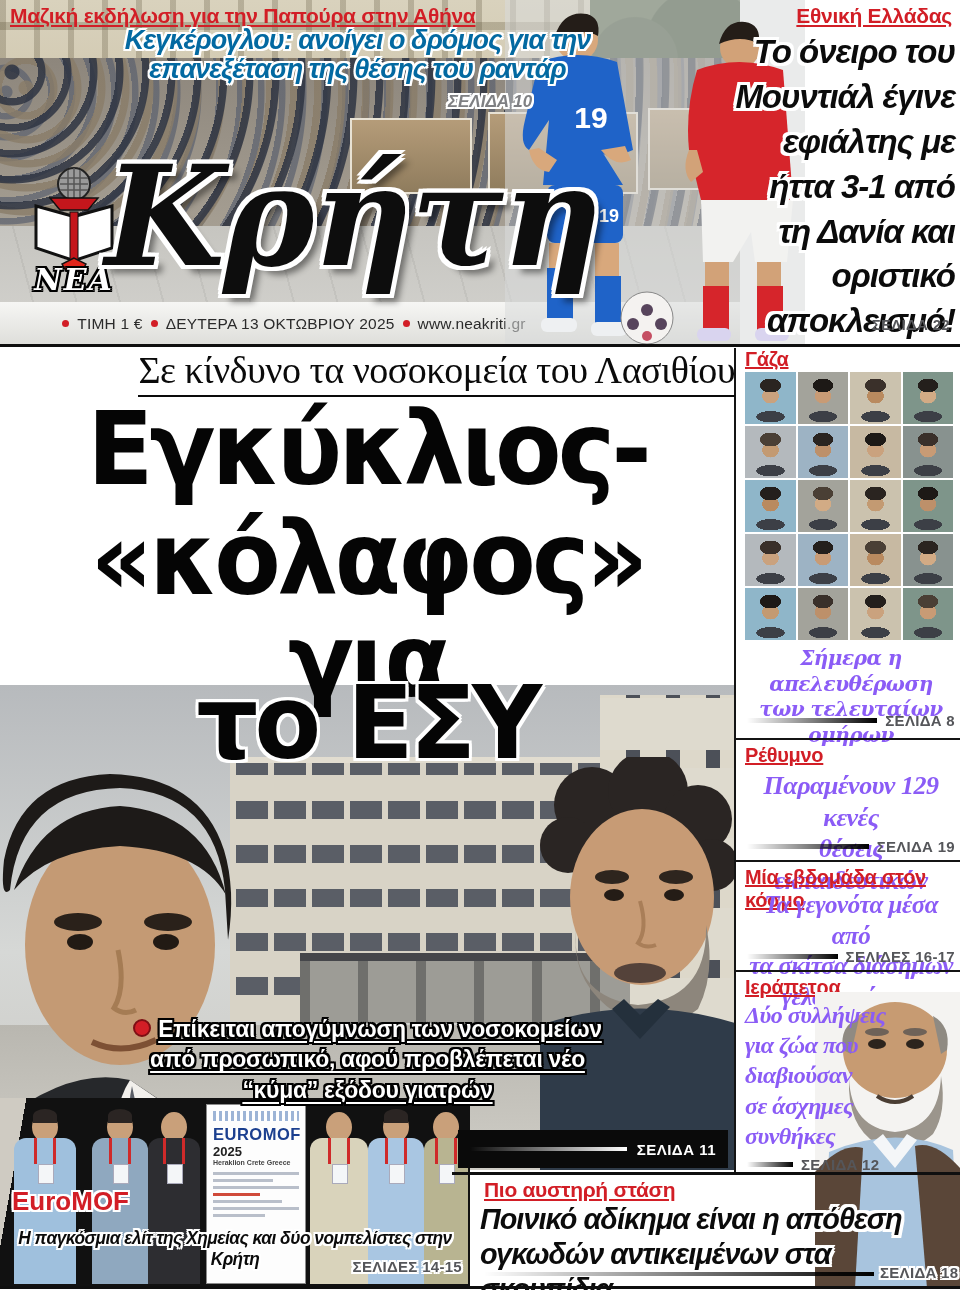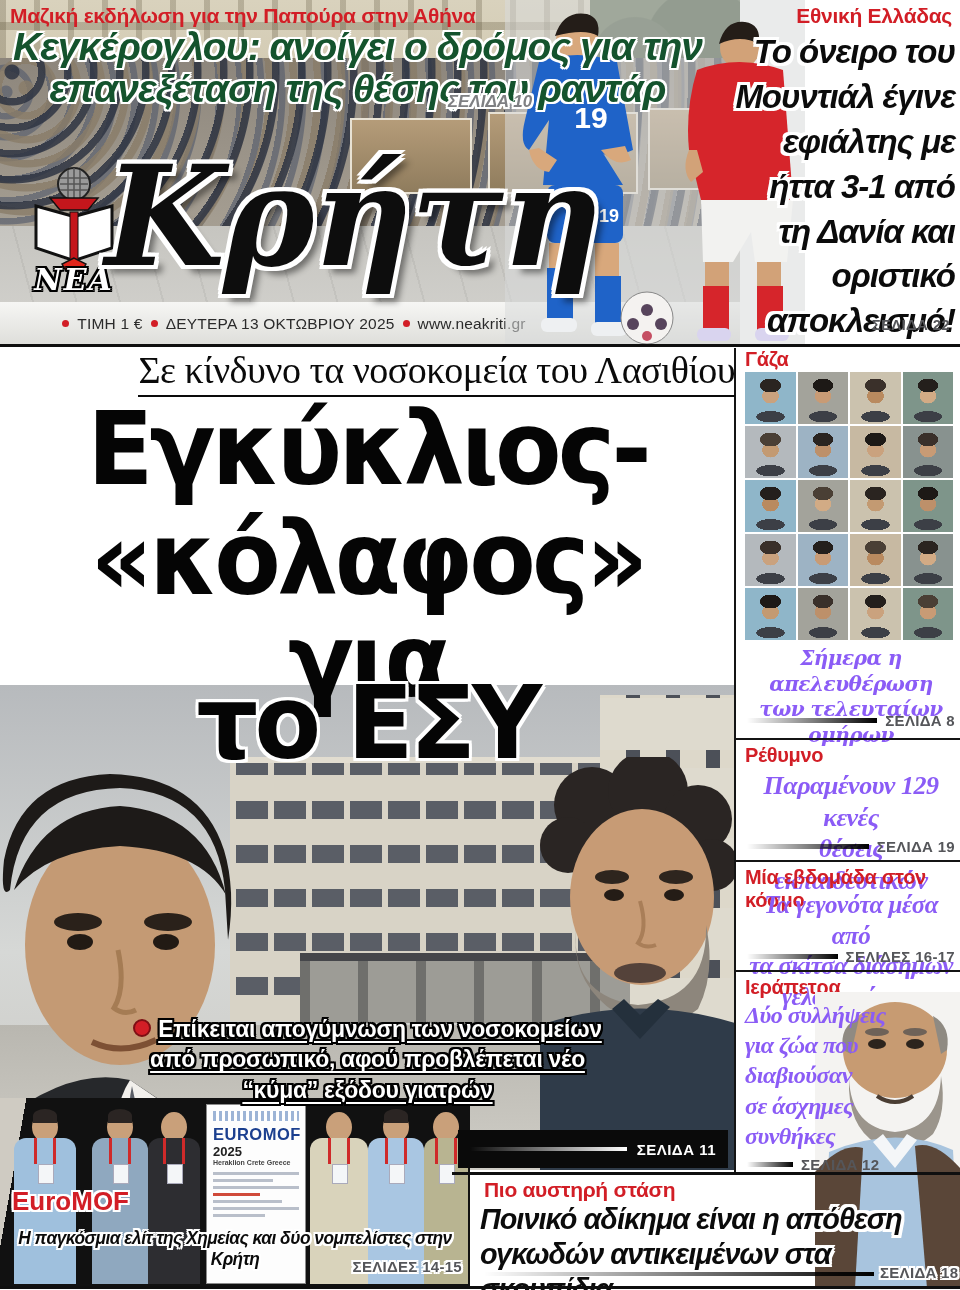--- a/index.html
+++ b/index.html
@@ -4,21 +4,21 @@
 <style>
   html,body{margin:0;padding:0;background:#777;}
   #page{position:relative;width:960px;height:1290px;margin:0 auto;background:#fff;overflow:hidden;
         font-family:"Liberation Sans",sans-serif;color:#111;}
   .abs{position:absolute;}
   
   .ow{text-shadow:-2px -2px 0 #fff,0 -2px 0 #fff,2px -2px 0 #fff,-2px 0 0 #fff,2px 0 0 #fff,-2px 2px 0 #fff,0 2px 0 #fff,2px 2px 0 #fff;}
   .ow3{text-shadow:-3px -3px 0 #fff,0 -3px 0 #fff,3px -3px 0 #fff,-3px 0 0 #fff,3px 0 0 #fff,-3px 3px 0 #fff,0 3px 0 #fff,3px 3px 0 #fff;}
   .ob{text-shadow:-2px -2px 0 #000,0 -2px 0 #000,2px -2px 0 #000,-2px 0 0 #000,2px 0 0 #000,-2px 2px 0 #000,0 2px 0 #000,2px 2px 0 #000;}
   
-  .kicker{font-weight:bold;font-size:20px;color:#d21e26;letter-spacing:-0.3px;}
+  .kicker{font-weight:bold;font-size:20px;color:#d21e26;letter-spacing:-0.3px;text-decoration:underline;}
   .pgray{color:#55565a;font-weight:bold;font-size:15px;letter-spacing:0.3px;}
   .plrow{display:flex;align-items:center;}
   .plbar{flex:1;height:5px;background:linear-gradient(to right,rgba(0,0,0,0),#000);margin-right:8px;}
   
   .protest{left:0;top:0;width:740px;height:345px;background:#c9c8c3;overflow:hidden;}
   .bldg{position:absolute;left:0;top:0;width:100%;height:118px;
     background:
       repeating-linear-gradient(90deg,rgba(92,82,58,.28) 0 6px,rgba(0,0,0,0) 6px 34px),
       linear-gradient(rgba(116,106,80,.35),rgba(116,106,80,.35)) 0 22px/100% 8px no-repeat,
       linear-gradient(#d9d2bd,#cfc6ad);}
@@ -30,21 +30,21 @@
       repeating-radial-gradient(circle at 12px 14px,rgba(46,52,66,.85) 0 7px,rgba(0,0,0,0) 8px 26px),
       repeating-radial-gradient(circle at 26px 30px,rgba(137,124,104,.8) 0 7px,rgba(0,0,0,0) 8px 24px),
       repeating-radial-gradient(circle at 6px 34px,rgba(90,96,110,.7) 0 6px,rgba(0,0,0,0) 7px 21px),
       linear-gradient(#8d867c,#a59e92);}
   .poster{position:absolute;background:linear-gradient(#b59c79,#8f7c5d);border:2px solid #e8e2d4;}
   .pavement{position:absolute;left:0;top:226px;width:100%;height:119px;
     background:repeating-linear-gradient(75deg,rgba(0,0,0,.05) 0 2px,rgba(0,0,0,0) 2px 42px),linear-gradient(#c6c5c0,#d4d3cf);}
   .soccer{left:505px;top:0;width:300px;height:345px;z-index:2;}
   .tl-kicker{left:10px;top:4px;z-index:3;font-size:21px;}
   .tl-headline{left:0;top:26px;width:715px;z-index:3;text-align:center;
-    font-style:italic;font-weight:bold;font-size:39px;line-height:1.08;letter-spacing:-1px;color:#14532d;}
+    font-style:italic;font-weight:bold;font-size:27px;line-height:1.08;letter-spacing:-1px;color:#0369a1;}
   .tl-page{left:448px;top:92px;z-index:3;font-weight:bold;font-style:italic;font-size:17px;color:#7f8083;}
   .tr-kicker{right:8px;top:4px;z-index:3;text-align:right;font-size:21px;}
   .tr-headline{right:5px;top:30px;width:275px;z-index:3;text-align:right;
     font-style:italic;font-weight:bold;font-size:33px;line-height:1.36;letter-spacing:-1px;color:#0b0b0b;}
   .tr-page{right:10px;top:316px;z-index:3;}
   
   .mascot{left:28px;top:164px;width:92px;height:108px;z-index:4;}
   .nea{left:26px;top:262px;width:96px;z-index:4;text-align:center;
     font-family:"DejaVu Serif",serif;font-style:italic;font-weight:bold;font-size:30px;color:#fff;letter-spacing:2px;
     text-shadow:-2px -2px 0 #000,0 -2px 0 #000,2px -2px 0 #000,-2px 0 0 #000,2px 0 0 #000,-2px 2px 0 #000,0 2px 0 #000,2px 2px 0 #000;}

